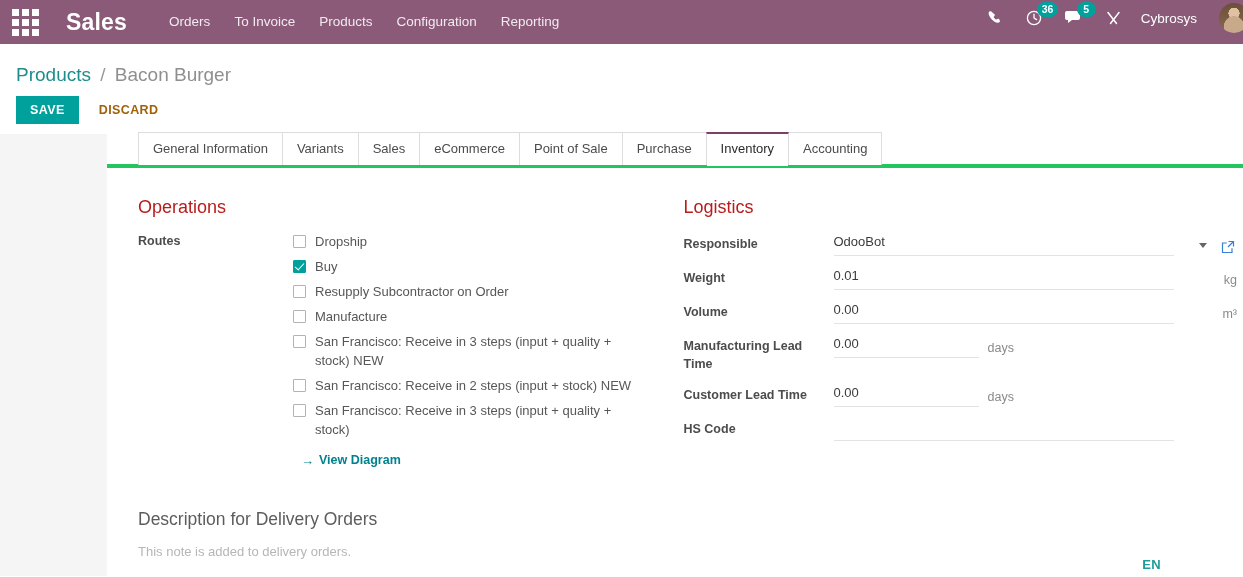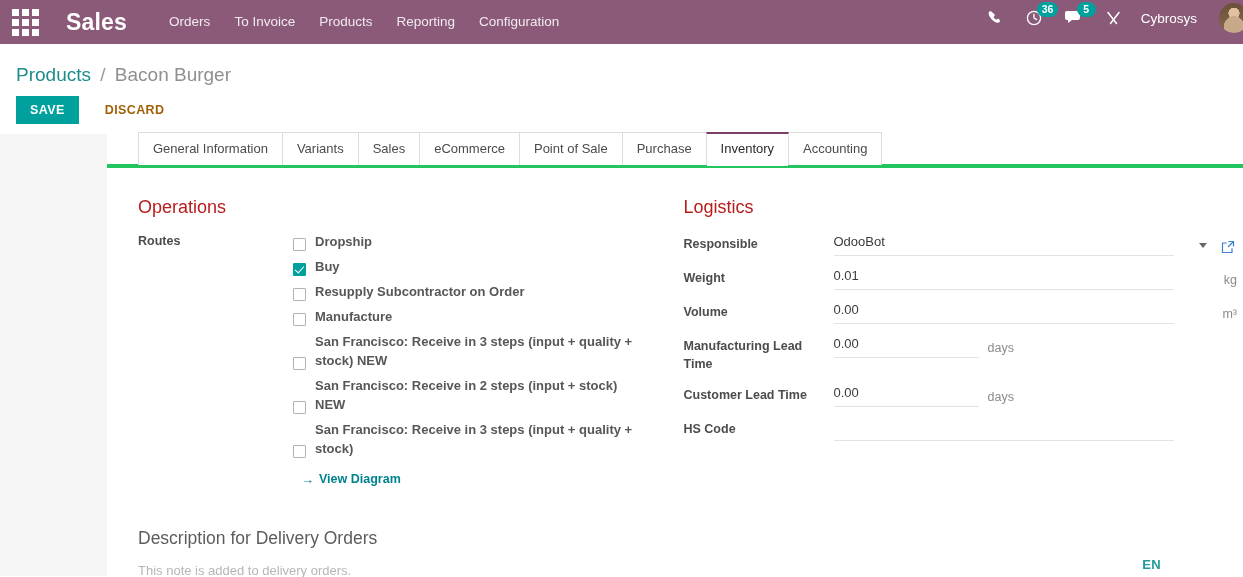--- a/index.html
+++ b/index.html
@@ -109,21 +109,21 @@
   }
   .breadcrumb {
     font-size: 19px;
     padding: 8px 0 2px 16px;
     line-height: 26px;
     white-space: nowrap;
   }
   .breadcrumb .crumb-link { color: #1f8c8c; cursor: pointer; }
   .breadcrumb .crumb-sep { color: #999999; margin: 0 4px; }
   .breadcrumb .crumb-current { color: #8f8f8f; }
-  .btn-row { padding: 6px 0 10px 16px; display: flex; align-items: center; gap: 14px; }
+  .btn-row { padding: 6px 0 10px 16px; display: flex; align-items: center; gap: 8px; }
   .btn-save {
     background: #00a09d;
     color: #ffffff;
     border: none;
     font-size: 12.5px;
     font-weight: bold;
     letter-spacing: .4px;
     padding: 7px 14px;
     cursor: pointer;
     font-family: "Liberation Sans", sans-serif;
@@ -206,24 +206,23 @@
     font-weight: bold;
     color: #4c4c4c;
     width: 155px;
     flex: 0 0 155px;
     line-height: 17px;
     padding-top: 1px;
   }
   .routes-list { flex: 1; }
   .route-item {
     display: flex;
-    align-items: flex-end;
+    align-items: flex-start;
     margin-bottom: 6px;
     line-height: 19px;
-    font-weight: bold;
   }
   .cbox {
     width: 13px; height: 13px;
     flex: 0 0 13px;
     border: 1px solid #b3b3b3;
     background: #ffffff;
     margin: 3px 9px 0 0;
     border-radius: 1px;
     cursor: pointer;
     position: relative;
@@ -363,22 +362,22 @@
       <i></i>
       <i></i>
       <i></i>
       <i></i>
   </div>
   <div class="brand">Sales</div>
   <div class="nav-menu">
     <a>Orders</a>
     <a>To Invoice</a>
     <a>Products</a>
+    <a>Configuration</a>
     <a>Reporting</a>
-    <a>Configuration</a>
   </div>
 
   <div class="nav-right">
     <div class="nav-icon">
       <svg width="16" height="16" viewBox="0 0 16 16" fill="#ffffff">
         <path d="M3.2 1.2c-.5 0-1 .3-1.3.8-.5 1-.3 2.4.5 4 .8 1.7 2.2 3.4 3.9 4.7 1.6 1.3 3.3 2.1 4.6 2.1.7 0 1.3-.2 1.7-.7.3-.4.5-.9.3-1.3l-.9-1.7c-.2-.4-.7-.5-1.1-.3l-1.4.7c-.2.1-.5.1-.7-.1-.7-.5-1.4-1.2-2-2-.2-.2-.2-.5 0-.7l.9-1.2c.3-.3.3-.8 0-1.1L4.3 1.6c-.3-.3-.7-.4-1.1-.4z"></path>
       </svg>
     </div>
     <div class="nav-icon">
       <svg width="18" height="18" viewBox="0 0 18 18" fill="none" stroke="#ffffff" stroke-width="1.3">

